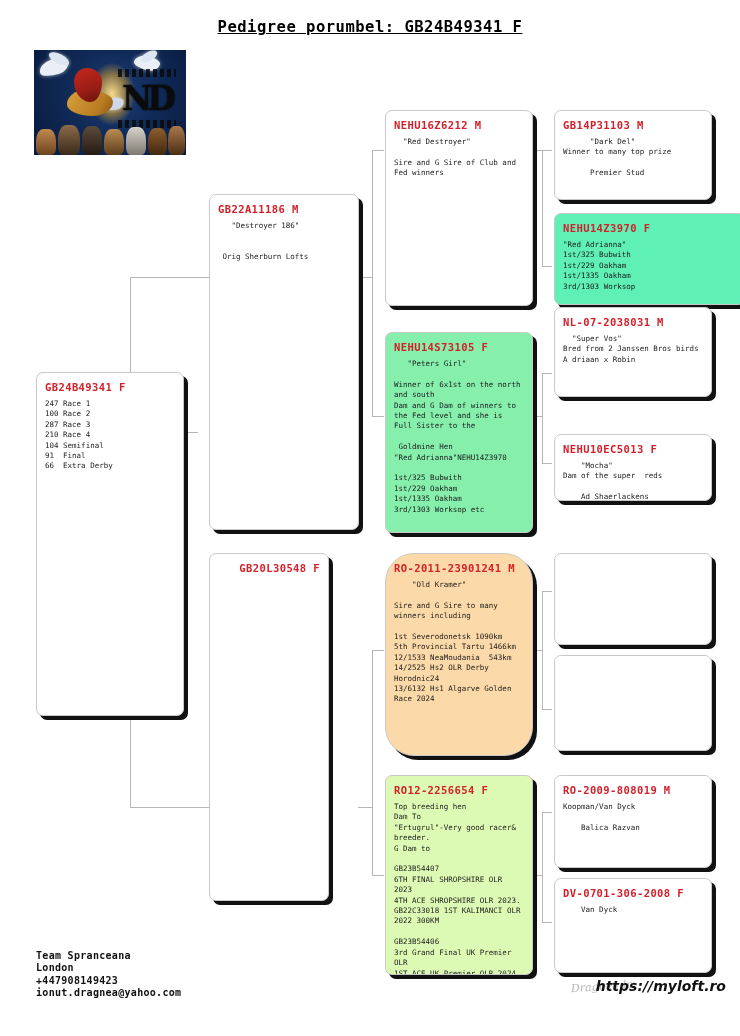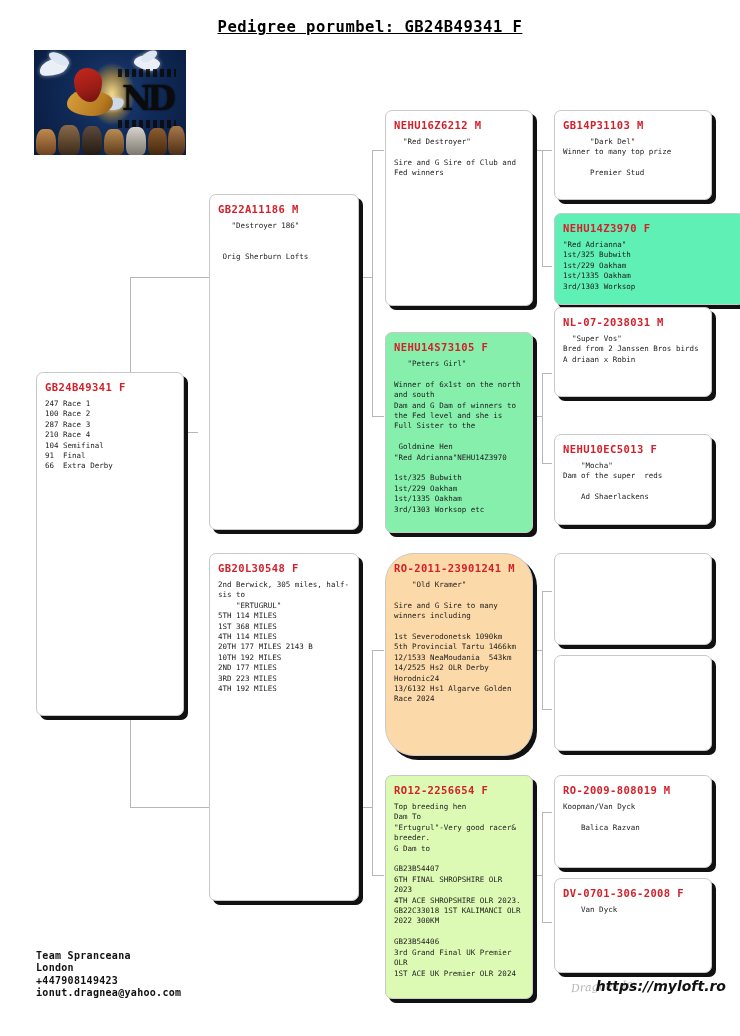--- a/index.html
+++ b/index.html
@@ -162,32 +162,22 @@
 </div>
 
 <div class="card" style="left:209px;top:194px;width:150px;height:336px;">
   <div class="id">GB22A11186 M</div>
   <div class="body">   "Destroyer 186"
 
 
  Orig Sherburn Lofts</div>
 </div>
 
-<div class="card" style="left:209px;top:553px;width:150px;height:348px;">
+<div class="card" style="left:209px;top:553px;width:120px;height:348px;text-align:right;">
   <div class="id">GB20L30548 F</div>
-  <div class="body">2nd Berwick, 305 miles, half-sis to
-    "ERTUGRUL"
-5TH 114 MILES
-1ST 368 MILES
-4TH 114 MILES
-20TH 177 MILES 2143 B
-10TH 192 MILES
-2ND 177 MILES
-3RD 223 MILES
-4TH 192 MILES</div>
 </div>
 
 <div class="card" style="left:385px;top:110px;width:148px;height:196px;">
   <div class="id">NEHU16Z6212 M</div>
   <div class="body">  "Red Destroyer"
 
 Sire and G Sire of Club and Fed winners</div>
 </div>
 
 <div class="card pink" style="left:385px;top:332px;width:148px;height:201px;">
@@ -213,21 +203,21 @@
 Sire and G Sire to many
 winners including
 
 1st Severodonetsk 1090km
 5th Provincial Tartu 1466km
 12/1533 NeaMoudania  543km
 14/2525 Hs2 OLR Derby Horodnic24
 13/6132 Hs1 Algarve Golden Race 2024</div>
 </div>
 
-<div class="card green" style="left:385px;top:775px;width:148px;height:224px;">
+<div class="card green" style="left:385px;top:775px;width:148px;height:200px;">
   <div class="id">RO12-2256654 F</div>
   <div class="body">Top breeding hen
 Dam To
 "Ertugrul"-Very good racer&amp; breeder.
 G Dam to
 
 GB23B54407
 6TH FINAL SHROPSHIRE OLR 2023
 4TH ACE SHROPSHIRE OLR 2023.
 GB22C33018 1ST KALIMANCI OLR 2022 300KM
@@ -253,21 +243,21 @@
 1st/1335 Oakham
 3rd/1303 Worksop</div>
 </div>
 
 <div class="card" style="left:554px;top:307px;width:158px;height:90px;">
   <div class="id">NL-07-2038031 M</div>
   <div class="body">  "Super Vos"
 Bred from 2 Janssen Bros birds A driaan x Robin</div>
 </div>
 
-<div class="card" style="left:554px;top:434px;width:158px;height:91px;">
+<div class="card" style="left:554px;top:434px;width:158px;height:67px;">
   <div class="id">NEHU10EC5013 F</div>
   <div class="body">    "Mocha"
 Dam of the super  reds
 
     Ad Shaerlackens</div>
 </div>
 
 <div class="card" style="left:554px;top:553px;width:158px;height:92px;">
   <div class="id"></div>
   <div class="body"></div>

